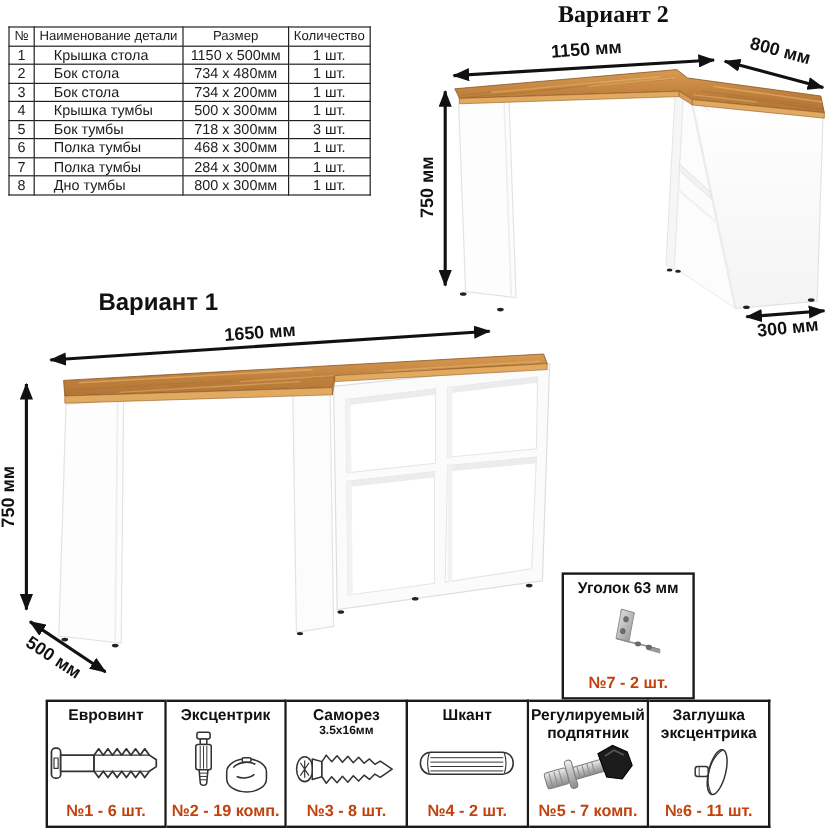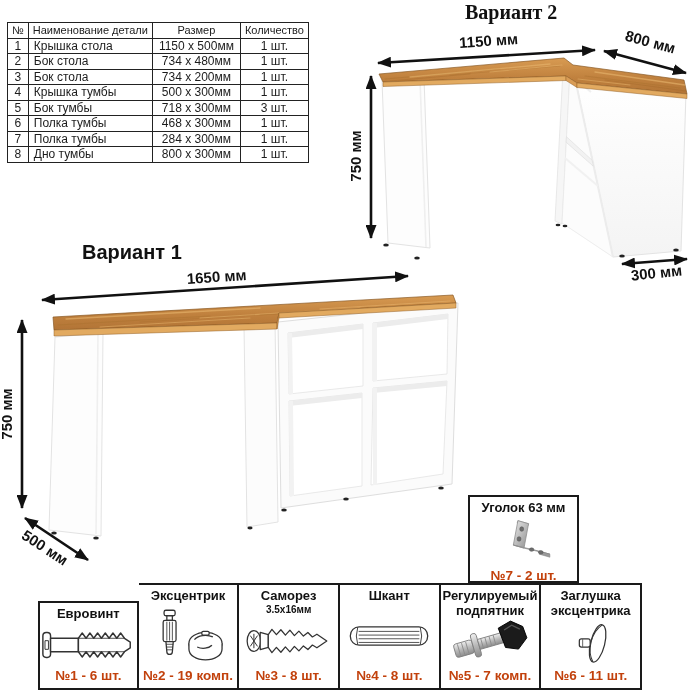--- a/index.html
+++ b/index.html
@@ -4,36 +4,36 @@
 <style>
   html,body{margin:0;padding:0;background:#fff;}
   .canvas{position:relative;width:700px;height:694px;background:#ffffff;overflow:hidden;
           font-family:"Liberation Sans",sans-serif;color:#111;}
   
   table.parts{position:absolute;left:7px;top:22px;border-collapse:collapse;background:#fff;}
   table.parts th,table.parts td{border:1.5px solid #222;font-weight:400;color:#1c1c1c;
           padding:0 4px;height:14.5px;text-align:center;white-space:nowrap;}
   table.parts th{font-size:11px;}
   table.parts td{font-size:12px;}
-  table.parts td.cname{text-align:left;padding-left:5px;margin-left:24px;}
+  table.parts td.cname{text-align:left;padding-left:16px;margin-left:24px;}
   
   .vtitle{position:absolute;font-size:20px;font-weight:700;color:#111;white-space:nowrap;}
   .v2t{left:465px;top:1px;font-family:Liberation Serif, serif;}
   .v1t{left:82px;top:241px;}
   svg.fig{position:absolute;}
   .v2fig{left:350px;top:28px;}
   .v1fig{left:0px;top:268px;}
   
   .acc-row{position:absolute;left:468px;top:477px;width:222px;height:106px;display:grid;
            grid-template-columns:1fr 1fr;}
   .hw-row{position:absolute;left:38px;top:583px;width:604px;height:107px;display:grid;
           grid-template-columns:repeat(6,1fr);}
   .hwbox{border:2.5px solid #1a1a1a;border-left:none;background:#fff;display:flex;
          flex-direction:column;align-items:center;box-sizing:border-box;overflow:hidden;}
-  .hwbox.first{border-left:2.5px solid #1a1a1a;margin-top:18px;}
+  .hwbox.first{border-left:2.5px solid #1a1a1a;}
   .hwtitle{font-size:13px;font-weight:700;text-align:center;line-height:1.12;padding-top:4px;
            color:#111;}
   .hwsub{font-size:10px;font-weight:700;text-align:center;line-height:1.1;color:#111;}
   .hwicon{flex:1;display:flex;align-items:center;justify-content:center;width:100%;}
   .hwqty{font-size:13.5px;font-weight:700;padding-bottom:5px;color:#c2410c;white-space:nowrap;}
   .dimlabel{font-size:15px;font-weight:700;fill:#111;}
 </style>
 </head>
 <body>
 
@@ -365,21 +365,21 @@
             <rect x="8" y="8" width="84" height="20" rx="9.5"></rect>
             <path d="M16,8.5 Q13,18 16,27.5" fill="none" stroke-width="1"></path>
             <path d="M84,8.5 Q87,18 84,27.5" fill="none" stroke-width="1"></path>
             <line x1="17" y1="13" x2="83" y2="13" stroke-width="0.9"></line>
             <line x1="17" y1="17" x2="83" y2="17" stroke-width="0.9"></line>
             <line x1="17" y1="21" x2="83" y2="21" stroke-width="0.9"></line>
             <line x1="17" y1="25" x2="83" y2="25" stroke-width="0.9"></line>
           </g>
         </svg>
       </div>
-      <div class="hwqty">№4 - 8 шт.</div>
+      <div class="hwqty">№4 - 2 шт.</div>
     </div>
 
     <div class="hwbox">
       <div class="hwtitle">Регулируемый подпятник</div>
       <div class="hwicon">
         <svg width="92" height="48" viewBox="0 0 100 56">
           <defs>
               <linearGradient id="slv" x1="0" y1="0" x2="0" y2="1">
             <stop offset="0" stop-color="#f0f0f0"></stop>
                 <stop offset="0.5" stop-color="#b9b9b9"></stop>

